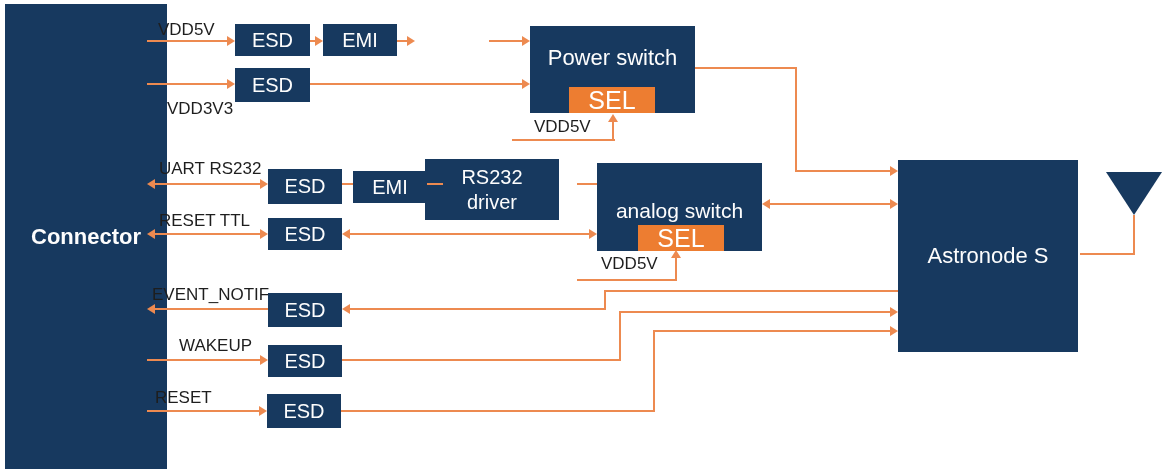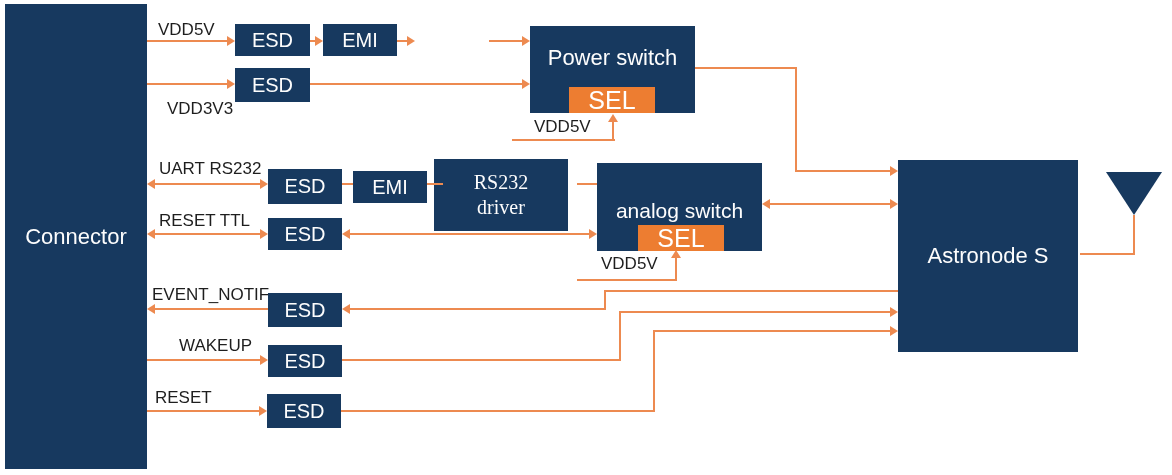--- a/index.html
+++ b/index.html
@@ -39,21 +39,21 @@
     border-left:28px solid transparent;border-right:28px solid transparent;
     border-top:43px solid var(--navy);
   }
   .wrap80{display:inline-block;width:84px;line-height:1.25;}
 </style>
 </head>
 <body>
 
 <div id="canvas">
 
-  <div class="block fs22" style="left:5px;top:4px;width:142px;height:465px;">
+  <div class="block fs22" style="left:5px;top:4px;width:162px;height:465px;font-weight:bold;">
     <span>Connector</span>
   </div>
 
   <div class="block fs20" style="left:235px;top:24px;width:75px;height:32px;">
     <span>ESD</span>
   </div>
   <div class="block fs20" style="left:323px;top:24px;width:74px;height:32px;">
     <span>EMI</span>
   </div>
 
@@ -67,21 +67,21 @@
   <div class="block fs20" style="left:235px;top:68px;width:75px;height:34px;">
     <span>ESD</span>
   </div>
 
   <div class="block fs20" style="left:268px;top:169px;width:74px;height:35px;">
     <span>ESD</span>
   </div>
   <div class="block fs20" style="left:353px;top:171px;width:74px;height:32px;">
     <span>EMI</span>
   </div>
-  <div class="block fs20" style="left:434px;top:159px;width:134px;height:72px;font-family:Liberation Serif, serif;">
+  <div class="block fs20" style="left:425px;top:159px;width:134px;height:61px;">
     <span class="wrap80">RS232 driver</span>
   </div>
 
   <div class="block" style="left:597px;top:163px;width:165px;height:88px;align-items:flex-start;font-size:21px;">
     <span style="margin-top:36px;">analog switch</span>
     <div class="sel" style="left:41px;">
       <span>SEL</span>
     </div>
   </div>
 

